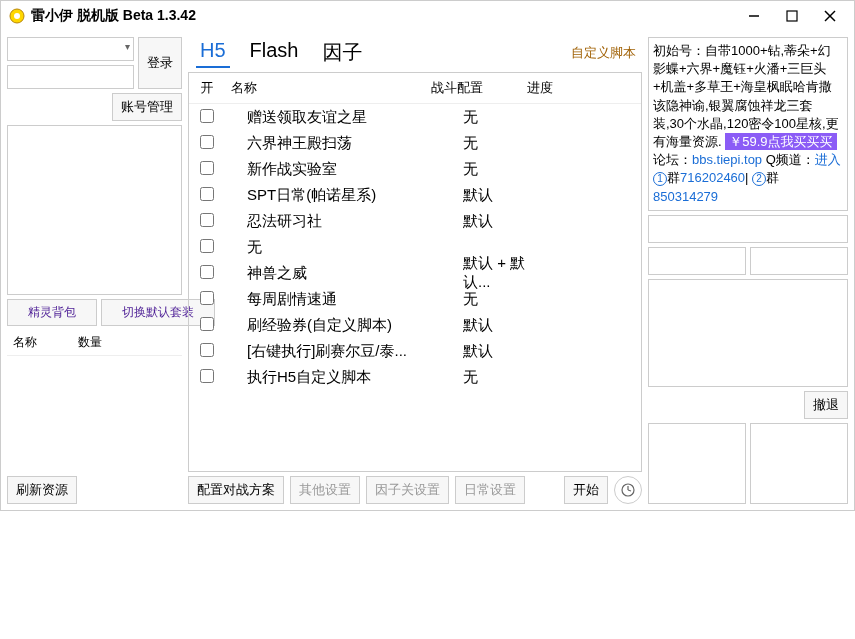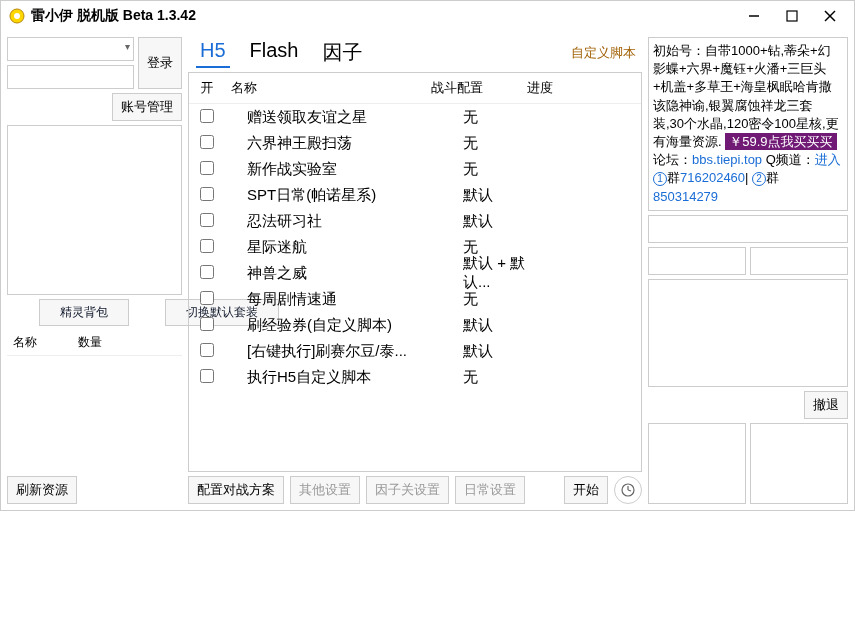--- a/index.html
+++ b/index.html
@@ -17,21 +17,21 @@
 .combo { position: relative; }
 .combo input { width: 100%; height: 24px; border: 1px solid #ccc; padding: 0 20px 0 4px; }
 .combo .arrow { position: absolute; right: 4px; top: 4px; font-size: 10px; color: #666; }
 input[type=text], input[type=password] { width: 100%; height: 24px; border: 1px solid #ccc; padding: 0 4px; }
 .btn { border: 1px solid #ccc; background: #f7f7f7; padding: 4px 8px; cursor: pointer; font-size: 13px; white-space: nowrap; }
 .btn-tall { height: 52px; display: flex; align-items: center; }
 .right-align { display: flex; justify-content: flex-end; }
 .box { border: 1px solid #ccc; }
 .left-box1 { height: 170px; }
 .left-btn-row { display: flex; gap: 4px; }
-.left-btn-row .btn { flex: 1; font-size: 12px; padding: 4px 20px; color: #0f172a; margin-left: 32px; }
+.left-btn-row .btn { flex: 1; font-size: 12px; padding: 4px 20px; color: #4c1d95; }
 .left-table { flex: 1; border: 0; display: flex; flex-direction: column; }
 .left-table-hdr { display: flex; border-bottom: 1px solid #eee; }
 .left-table-hdr div { padding: 4px 6px; font-size: 12px; }
 .col-name { width: 65px; }
 .col-qty { flex: 1; }
 .left-table-body { flex: 1; }
 .refresh-row { padding-top: 4px; }
 .mid-col { flex: 1; display: flex; flex-direction: column; gap: 4px; }
 .tabs-row { display: flex; align-items: center; }
 .tabs { display: flex; gap: 16px; padding: 0 8px; }
@@ -51,21 +51,21 @@
 .task-row { display: flex; align-items: center; height: 26px; gap: 16px; }
 .task-row .c-chk input { width: 14px; height: 14px; }
 .task-row .c-name, .task-row .c-battle { font-size: 15px; }
 .bottom-row { display: flex; gap: 6px; align-items: center; }
 .bottom-row .btn { font-size: 13px; }
 .bottom-spacer { flex: 1; }
 .btn-disabled { color: #999; }
 .icon-btn { width: 28px; height: 28px; border: 1px solid #ccc; border-radius: 50%; display: flex; align-items: center; justify-content: center; cursor: pointer; }
 .right-col { width: 200px; display: flex; flex-direction: column; gap: 4px; }
 .info-box { border: 1px solid #ccc; padding: 4px; font-size: 13px; line-height: 1.4; }
-.promo { background: #701a75; color: #fff; padding: 1px 4px; display: inline; }
+.promo { background: #8b5cf6; color: #fff; padding: 1px 4px; display: inline; }
 .link { color: #1a6dd6; cursor: pointer; }
 .forum-line { font-size: 13px; }
 .circled { display: inline-block; border: 1px solid #1a6dd6; border-radius: 50%; width: 14px; height: 14px; line-height: 12px; text-align: center; font-size: 10px; color: #1a6dd6; }
 .r-box { border: 1px solid #ccc; }
 .r-status { height: 28px; }
 .r-split { display: flex; gap: 4px; }
 .r-split .r-box { flex: 1; height: 28px; }
 .r-tall { height: 108px; }
 .retreat-row { display: flex; justify-content: flex-end; }
 .r-grid { flex: 1; display: flex; gap: 4px; }
@@ -179,21 +179,20 @@
               <div class="c-prog"></div>
             </div>
             <div class="task-row">
               <div class="c-chk"><input type="checkbox" style=""></div>
               <div class="c-name">忍法研习社</div>
               <div class="c-battle">默认</div>
               <div class="c-prog"></div>
             </div>
             <div class="task-row">
               <div class="c-chk"><input type="checkbox" style=""></div>
-              <div class="c-name">星际迷航</div>
               <div class="c-battle">无</div>
               <div class="c-prog"></div>
             </div>
             <div class="task-row">
               <div class="c-chk"><input type="checkbox" style=""></div>
               <div class="c-name">神兽之威</div>
               <div class="c-battle">默认 + 默认...</div>
               <div class="c-prog"></div>
             </div>
             <div class="task-row">

